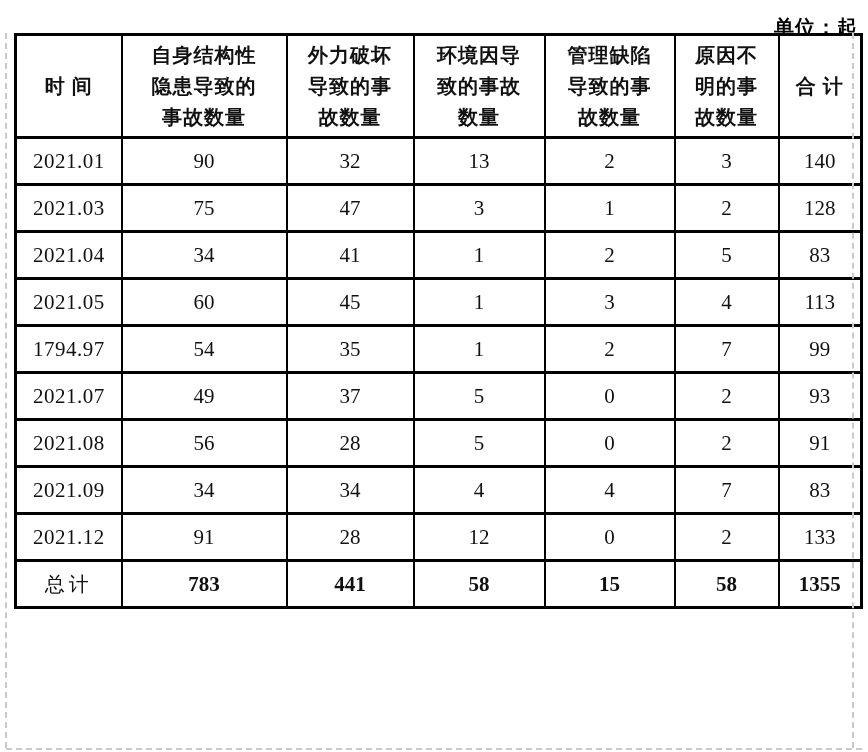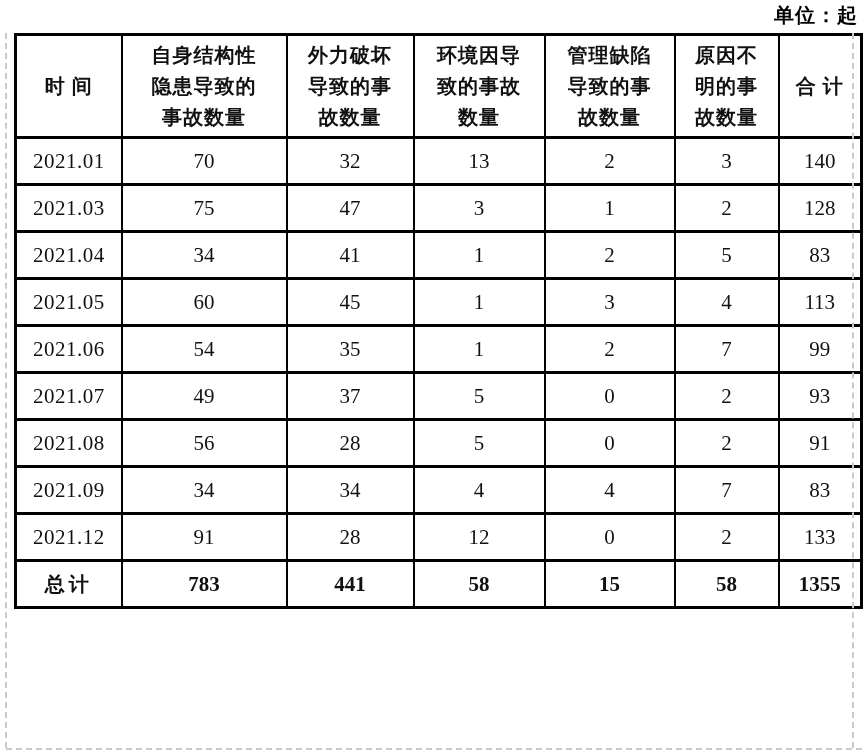--- a/index.html
+++ b/index.html
@@ -11,21 +11,21 @@
     position: relative;
     width: 868px;
     height: 752px;
     background: #ffffff;
     overflow: hidden;
     font-family: "Liberation Serif", "DejaVu Serif", serif;
     color: #111111;
   }
   .unit-label {
     position: absolute;
-    top: 2px;
+    top: 14px;
     right: 10px;
     font-family: "Liberation Sans", "DejaVu Sans", sans-serif;
     font-weight: bold;
     font-size: 20px;
     letter-spacing: 1px;
     color: #000000;
   }
   table.stats {
     position: absolute;
     left: 14px;
@@ -58,21 +58,21 @@
     height: 44px;
     font-size: 21px;
   }
   table.stats tbody td.time-cell {
     letter-spacing: 0.5px;
   }
   table.stats tr.total td {
     font-weight: bold;
   }
   table.stats tr.total td.label-cell {
-    font-weight: bold;
+    font-weight: normal;
     font-size: 20px;
     letter-spacing: 4px;
   }
   
   .guide-v {
     position: absolute;
     width: 0;
     border-left: 2px dashed #c9c9c9;
     top: 33px;
     height: 715px;
@@ -124,21 +124,21 @@
 故数量</th>
           <th>原因不
 明的事
 故数量</th>
           <th>合 计</th>
         </tr>
     </thead>
     <tbody>
         <tr>
           <td class="time-cell">2021.01</td>
-          <td class="value-cell">70</td>
+          <td class="value-cell">90</td>
           <td class="value-cell">32</td>
           <td class="value-cell">13</td>
           <td class="value-cell">2</td>
           <td class="value-cell">3</td>
           <td class="value-cell">140</td>
         </tr>
         <tr>
           <td class="time-cell">2021.03</td>
           <td class="value-cell">75</td>
           <td class="value-cell">47</td>
@@ -159,21 +159,21 @@
         <tr>
           <td class="time-cell">2021.05</td>
           <td class="value-cell">60</td>
           <td class="value-cell">45</td>
           <td class="value-cell">1</td>
           <td class="value-cell">3</td>
           <td class="value-cell">4</td>
           <td class="value-cell">113</td>
         </tr>
         <tr>
-          <td class="time-cell">2021.06</td>
+          <td class="time-cell">1794.97</td>
           <td class="value-cell">54</td>
           <td class="value-cell">35</td>
           <td class="value-cell">1</td>
           <td class="value-cell">2</td>
           <td class="value-cell">7</td>
           <td class="value-cell">99</td>
         </tr>
         <tr>
           <td class="time-cell">2021.07</td>
           <td class="value-cell">49</td>

